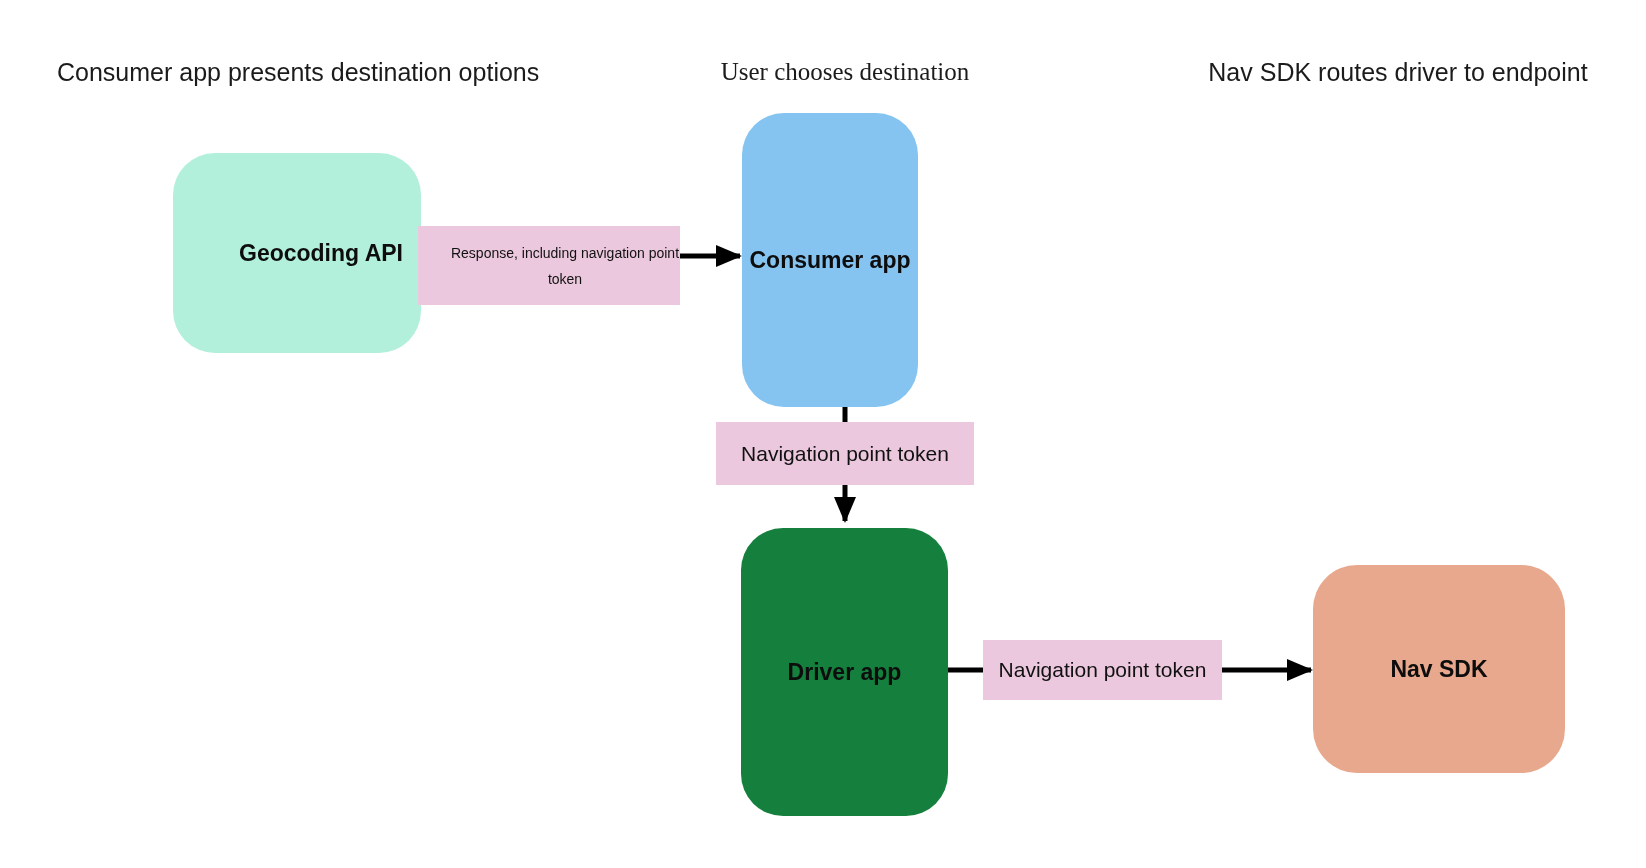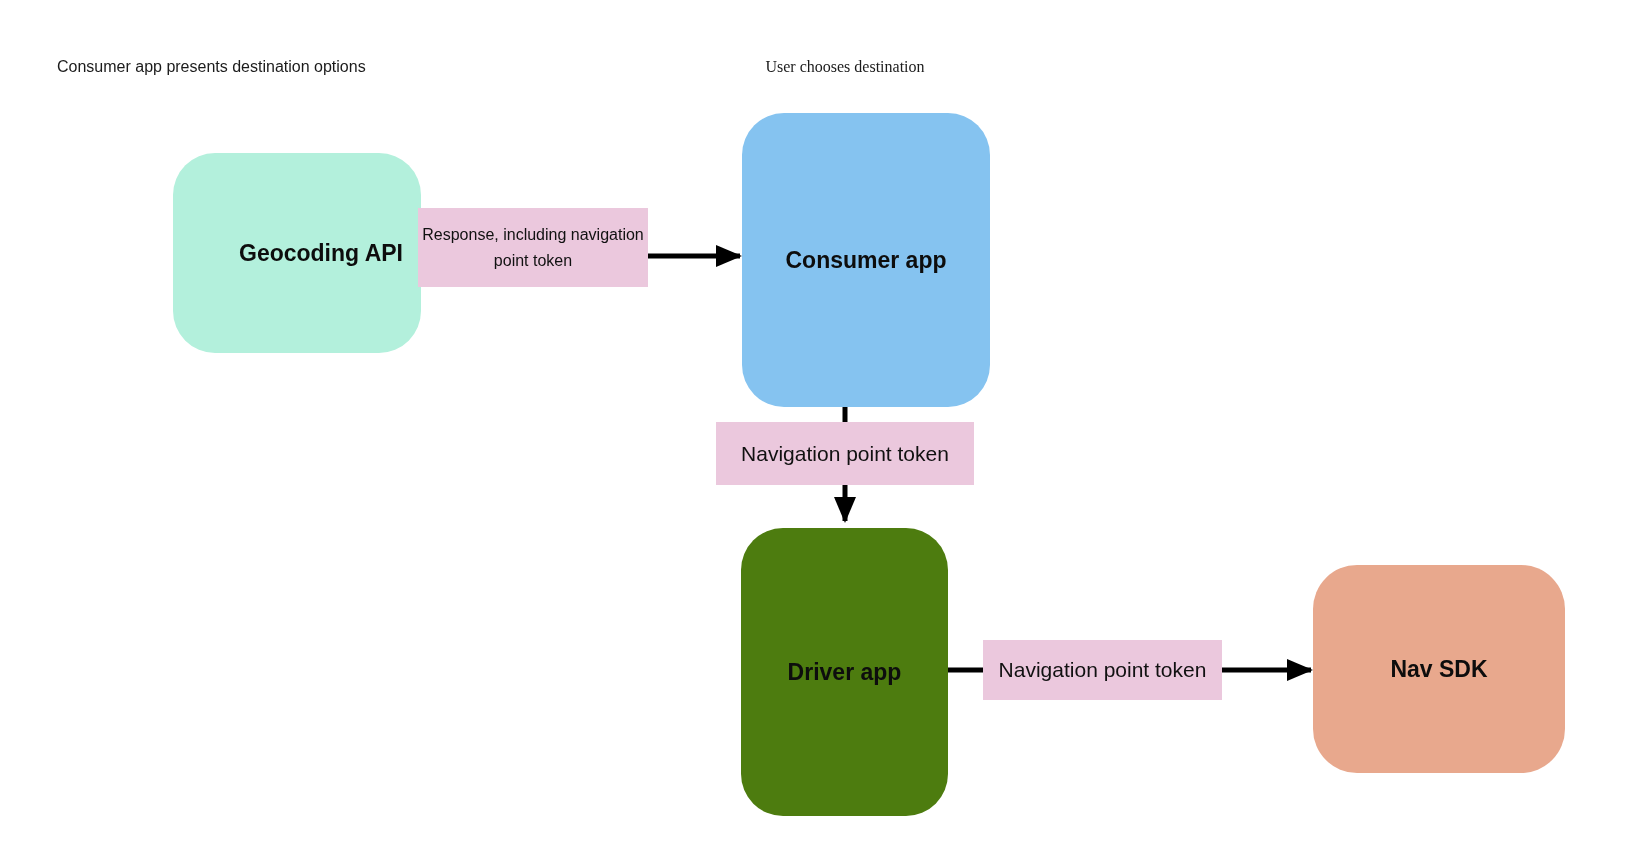--- a/index.html
+++ b/index.html
@@ -11,21 +11,21 @@
     position: relative;
     width: 1646px;
     height: 868px;
     background: #ffffff;
     font-family: "Liberation Sans", sans-serif;
     overflow: hidden;
   }
   .lane-header {
     position: absolute;
     top: 58px;
-    font-size: 16px;
+    font-size: 25px;
     font-weight: 400;
     color: #1b1b1b;
     white-space: nowrap;
   }
   .lane-header.h1 { left: 57px; }
   .lane-header.h2 { left: 845px; transform: translateX(-50%); font-family: Liberation Serif, serif; }
   .lane-header.h3 { left: 1398px; transform: translateX(-50%); }
 
   .arrows {
     position: absolute;
@@ -47,71 +47,73 @@
   }
   .node.geocoding {
     left: 173px; top: 153px;
     width: 200px; height: 200px;
     border-radius: 42px;
     background: #b3f0dc;
     padding-left: 48px;
   }
   .node.consumer {
     left: 742px; top: 113px;
-    width: 248px; height: 294px;
+    width: 176px; height: 294px;
     border-radius: 42px;
     background: #85c3f0;
   }
   .node.driver {
     left: 741px; top: 528px;
     width: 207px; height: 288px;
     border-radius: 42px;
-    background: #4d7c0f;
+    background: #15803d;
   }
   .node.navsdk {
     left: 1313px; top: 565px;
     width: 252px; height: 208px;
     border-radius: 44px;
     background: #e8a88d;
   }
 
   .edge-label {
     position: absolute;
     display: flex;
     align-items: center;
     justify-content: center;
     text-align: center;
     background: #ebc8dd;
     color: #111111;
     z-index: 3;
   }
   .edge-label.l1 {
-    left: 418px; top: 208px;
+    left: 418px; top: 226px;
     width: 230px; height: 79px;
-    font-size: 16px;
+    font-size: 14px;
     line-height: 26px;
+    padding-left: 32px;
   }
   .edge-label.l2 {
     left: 716px; top: 422px;
     width: 258px; height: 63px;
     font-size: 21px;
   }
   .edge-label.l3 {
     left: 983px; top: 640px;
     width: 239px; height: 60px;
     font-size: 21px;
   }
 </style>
 </head>
 <body>
 
 <div class="canvas">
 
   <div class="lane-header h1">Consumer app presents destination options</div>
   <div class="lane-header h2">User chooses destination</div>
+  <div class="lane-header h3">Nav SDK routes driver to endpoint</div>
 
   <svg class="arrows" width="1646" height="868" viewBox="0 0 1646 868">
     <defs>
       <marker id="arrowhead" markerUnits="userSpaceOnUse" markerWidth="26" markerHeight="22" refX="24" refY="11" orient="auto">
         <path d="M0,0 L26,11 L0,22 Z" fill="#000000"></path>
       </marker>
     </defs>
     <line x1="373" y1="256" x2="740" y2="256" stroke="#000000" stroke-width="5" marker-end="url(#arrowhead)"></line>
     <line x1="845" y1="407" x2="845" y2="521" stroke="#000000" stroke-width="5" marker-end="url(#arrowhead)"></line>
     <line x1="948" y1="670" x2="1311" y2="670" stroke="#000000" stroke-width="5" marker-end="url(#arrowhead)"></line>

